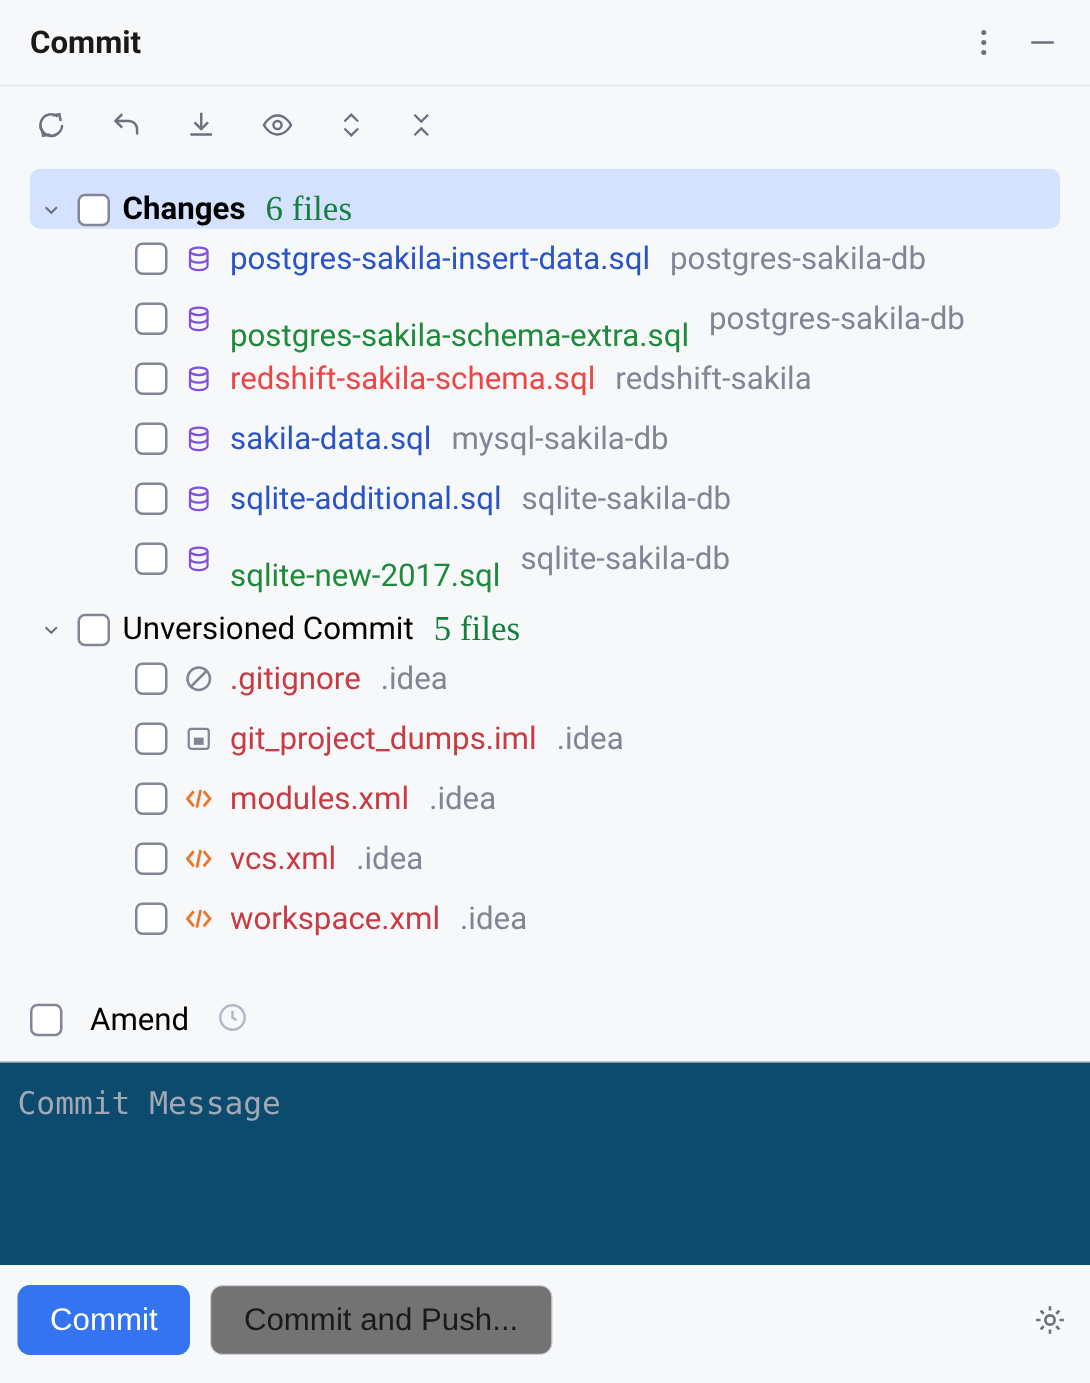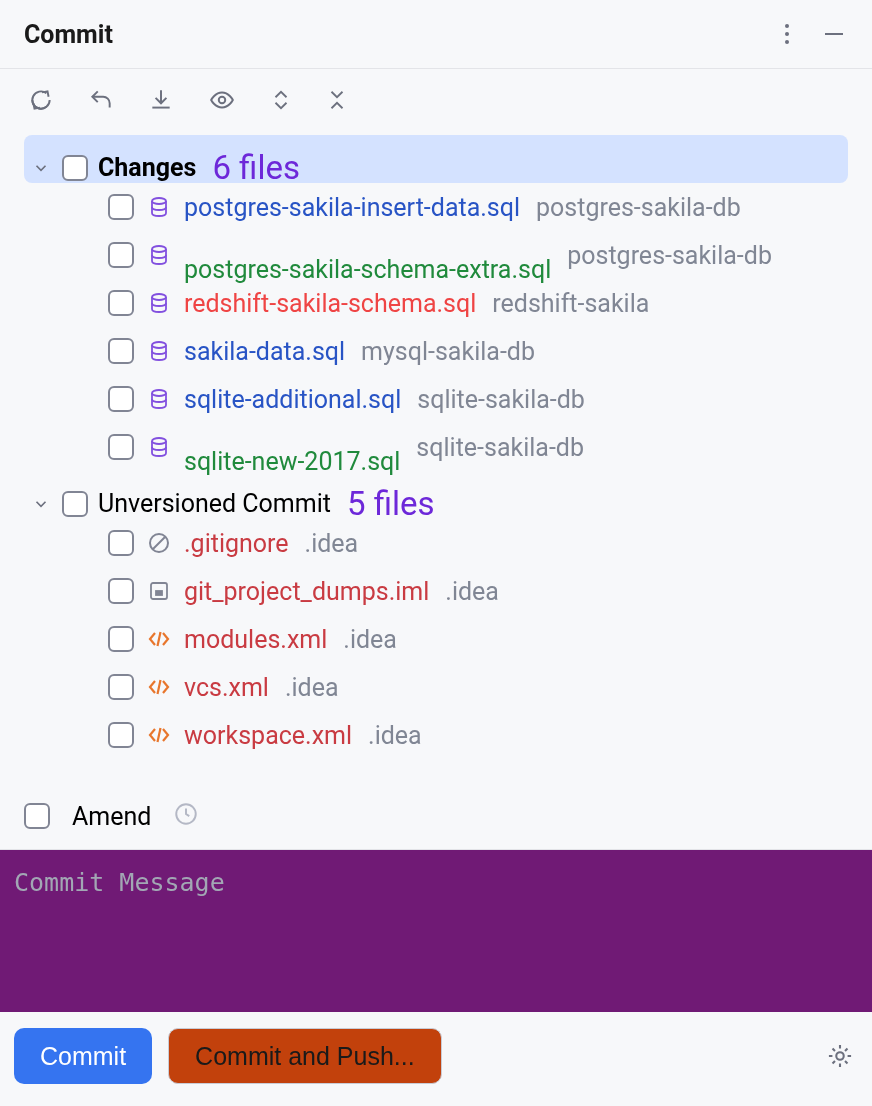--- a/index.html
+++ b/index.html
@@ -76,23 +76,24 @@
     border-radius: 6px;
     background: #fff;
     flex-shrink: 0;
   }
   .section-label {
     font-size: 25px;
     font-weight: 700;
     color: #000;
   }
   .section-count {
-    font-size: 33px;
-    color: #6d28d9;
+    font-size: 28px;
+    color: #15803d;
     margin-left: 6px;
+    font-family: Liberation Serif, serif;
   }
   .file-row {
     display: flex;
     align-items: center;
     height: 48px;
     padding-left: 84px;
     gap: 12px;
     text-align: center;
   }
   .file-icon {
@@ -127,21 +128,21 @@
     font-size: 25px;
     color: #000;
   }
   .commit-message {
     border-top: 1px solid #e3e4e8;
     font-family: ui-monospace, "SF Mono", Menlo, monospace;
     font-size: 25px;
     color: #a2a7b4;
     padding: 18px 14px;
     flex: 1 1 auto;
-    background: #701a75;
+    background: #0c4a6e;
   }
   .footer {
     display: flex;
     align-items: center;
     padding: 16px 14px 22px 14px;
     gap: 16px;
   }
   .btn {
     height: 56px;
     border-radius: 10px;
@@ -150,21 +151,21 @@
     cursor: pointer;
     border: none;
     display: flex;
     align-items: center;
   }
   .btn-primary {
     background: #3574f0;
     color: #fff;
   }
   .btn-secondary {
-    background: #c2410c;
+    background: #737373;
     color: #1a1a1a;
     border: 1.5px solid #c9ccd6;
   }
   .spacer { flex: 1; }
 </style>
 </head>
 <body>
 
 <div class="header">
   <div class="header-title">Commit</div>

